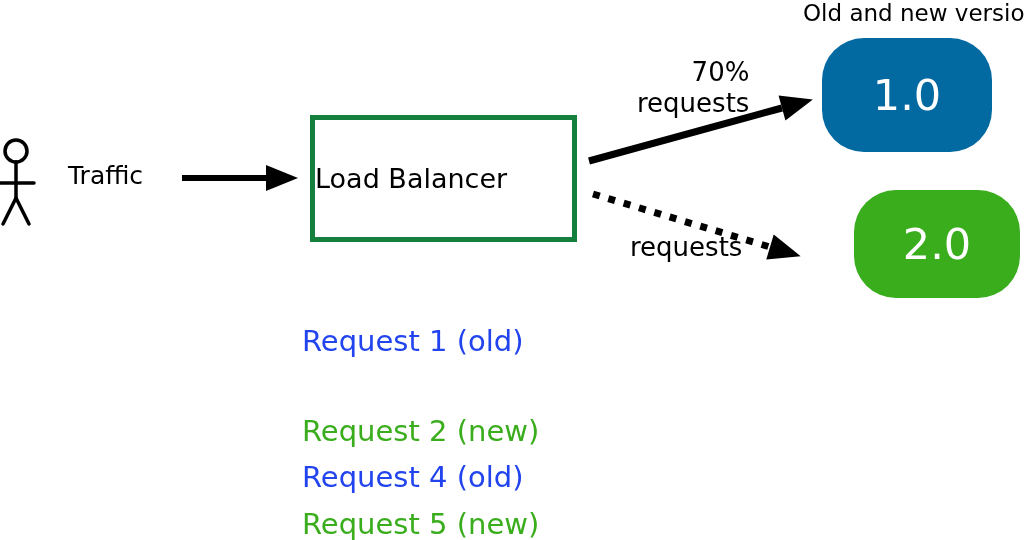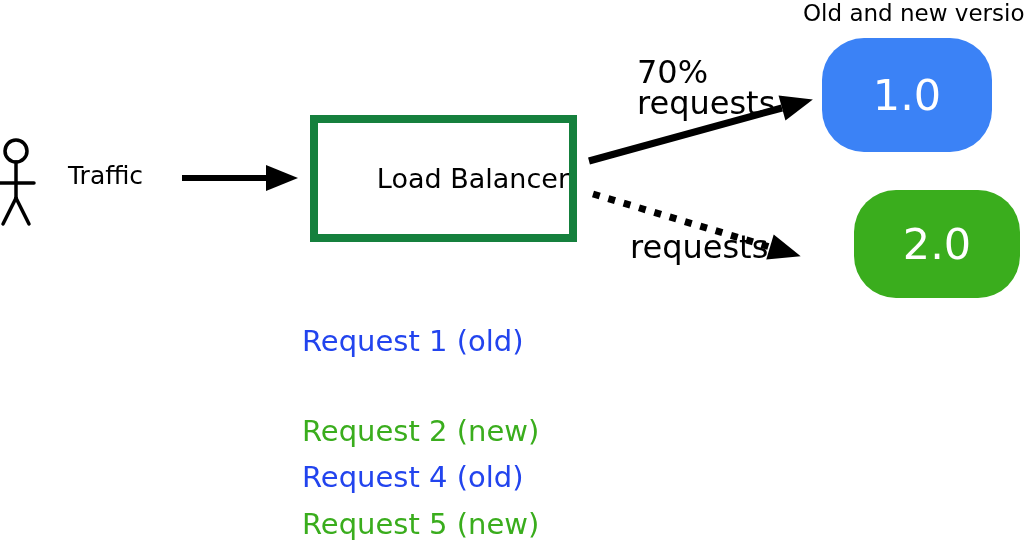--- a/index.html
+++ b/index.html
@@ -30,47 +30,48 @@
   #traffic-label {
     left: 68px; top: 161px;
     font-size: 25px;
     color: #000000;
     white-space: nowrap;
   }
   #load-balancer-box {
     left: 310px; top: 115px;
     width: 267px; height: 127px;
     box-sizing: border-box;
-    border: 8px solid #15803d;
+    border: 5px solid #15803d;
     background: #ffffff;
     display: flex;
     align-items: center;
-    justify-content: flex-end;
+    justify-content: flex-start;
     font-size: 27px;
     color: #000000;
     white-space: nowrap;
   }
   .version-node {
     width: 170px;
     box-sizing: border-box;
     border-radius: 42px;
     display: flex;
     align-items: center;
     justify-content: center;
     color: #ffffff;
     font-size: 43px;
     white-space: nowrap;
   }
   #version-node-1 { left: 822px; top: 38px;  height: 114px; }
   #version-node-2 { left: 854px; top: 190px; height: 108px; width: 166px; }
   .route-label {
-    font-size: 32px;
+    font-size: 26px;
     line-height: 31px;
     color: #000000;
     white-space: nowrap;
+    text-align: right;
   }
   #route-label-70 { left: 637px; top: 57px; }
   #route-label-30 { left: 630px; top: 232px; }
   #request-list {
     left: 302px; top: 318px;
     font-size: 29px;
     line-height: 46.5px;
     white-space: nowrap;
   }
 </style>
@@ -110,21 +111,21 @@
   </div>
 
   <div class="abs route-label" id="route-label-70">
     <div>70%</div>
     <div>requests</div>
   </div>
   <div class="abs route-label" id="route-label-30">
     <div>requests</div>
   </div>
 
-  <div class="abs version-node" id="version-node-1" style="background: #3b82f6;">
+  <div class="abs version-node" id="version-node-1" style="background: #0369a1;">
     <span>1.0</span>
   </div>
   <div class="abs version-node" id="version-node-2" style="background: rgb(58, 173, 29);">
     <span>2.0</span>
   </div>
 
   <div class="abs" id="request-list">
     <div style="color: rgb(34, 68, 238);">Request 1 (old)</div>
     <div style="color: rgb(58, 173, 29); margin-top: 43px;">Request 2 (new)</div>
     <div style="color: rgb(34, 68, 238);">Request 4 (old)</div>

